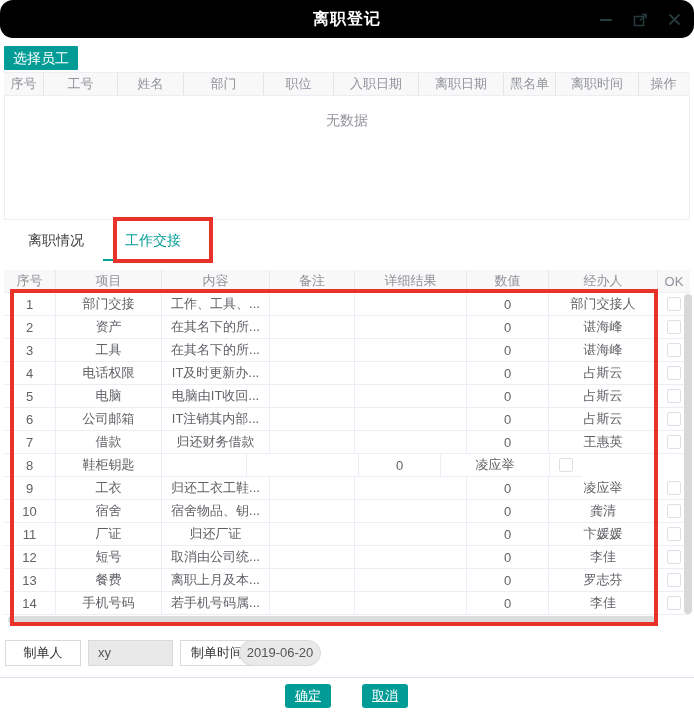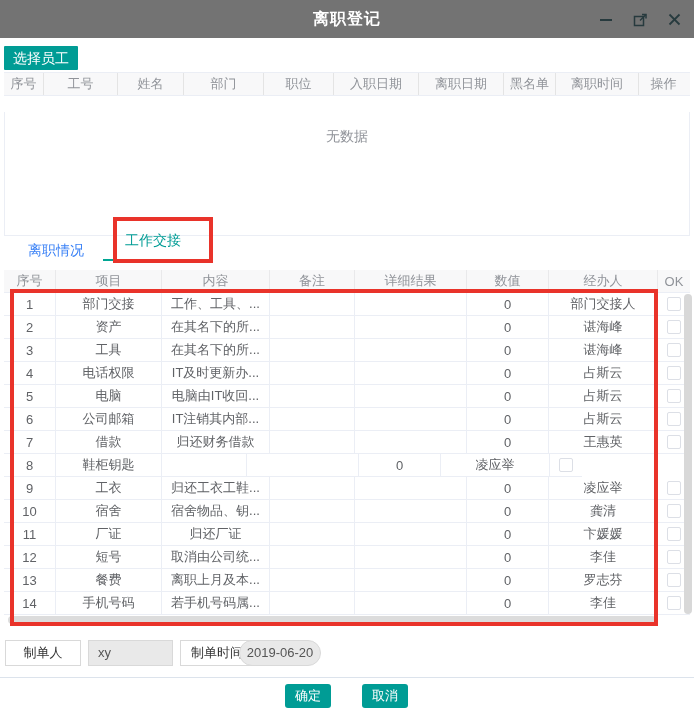--- a/index.html
+++ b/index.html
@@ -2,21 +2,21 @@
 <html><head>
 <meta charset="utf-8">
 <style>
   * { margin:0; padding:0; box-sizing:border-box; }
   html,body { width:694px; height:713px; }
   body {
     font-family:"Liberation Sans","DejaVu Sans",sans-serif;
     background:#ffffff; position:relative; overflow:hidden; font-size:13px; color:#606266;
   }
   
-  .titlebar { position:absolute; left:0; top:0; width:694px; height:38px; background:#737373; }
+  .titlebar { position:absolute; left:0; top:0; width:694px; height:38px; background:#000000;border-radius:13px; }
   .titlebar .title {
     position:absolute; left:0; right:0; top:0; height:38px; line-height:38px;
     text-align:center; color:#ffffff; font-size:16px; font-weight:bold; letter-spacing:1px;
   }
   .win-controls { position:absolute; right:12px; top:0; height:38px; display:flex; align-items:center; gap:18px; }
   .win-btn { width:16px; height:16px; display:flex; align-items:center; justify-content:center; color:#273a3e; cursor:pointer; }
   .win-btn svg { display:block; }
   
   .btn-select {
     position:absolute; left:4px; top:46px; height:24px; padding:0 9px;
@@ -26,27 +26,27 @@
   .emp-header {
     position:absolute; left:4px; top:72px; width:686px; height:24px;
     background:#f8f8f9; display:flex; border-top:1px solid #ebeef5; border-bottom:1px solid #ebeef5;
   }
   .emp-header .th {
     height:100%; display:flex; align-items:center; justify-content:center;
     color:#909399; font-size:13px; border-right:1px solid #e4e4e4; overflow:hidden; white-space:nowrap;
   }
   .emp-header .th:last-child { border-right:none; }
   .emp-body {
-    position:absolute; left:4px; top:112px; width:686px; height:124px;
+    position:absolute; left:4px; top:96px; width:686px; height:124px;
     border-left:1px solid #ebeef5; border-right:1px solid #ebeef5; border-bottom:1px solid #ebeef5;
     text-align:center; padding-top:16px; color:#909399; font-size:14px;
   }
   
   .tab { position:absolute; top:232px; font-size:14px; cursor:pointer; white-space:nowrap; }
-  .tab-inactive { color:#3b82f6;margin-top:10px; }
+  .tab-inactive { color:#404040; }
   .tab-active { color:#009c95; }
   .tab-underline { position:absolute; left:103px; top:259px; width:82px; height:2px; background:#00a693; }
   
   .ho-header {
     position:absolute; left:4px; top:270px; width:686px; height:23px;
     background:#f8f8f9; display:flex; border-bottom:1px solid #ebeef5;
   }
   .ho-header .th {
     height:100%; display:flex; align-items:center; justify-content:center;
     color:#909399; font-size:13px; border-right:1px solid #e9e9eb; overflow:hidden; white-space:nowrap;
@@ -74,21 +74,21 @@
   .field-label { background:#ffffff; color:#333; text-align:center; }
   .field-value { background:#e9e9e9; color:#555; }
   .f-maker-label { left:5px;  width:76px; }
   .f-maker-value { left:88px; width:85px; padding-left:9px; }
   .f-time-label  { left:180px; width:74px; }
   .f-time-value  { left:239px; width:82px; text-align:center;border-radius:13px; }
   .footer-divider { position:absolute; left:0; top:677px; width:694px; height:1px; background:#dce3ec; }
   
   .btn-footer {
     position:absolute; top:684px; width:46px; height:24px; border:none; border-radius:3px;
-    background:#009c95; color:#fff; font-size:13px; cursor:pointer; text-align:center; line-height:24px;
+    background:#009c95; color:#fff; font-size:13px; cursor:pointer; text-align:center; line-height:24px;text-decoration:underline;
   }
   .btn-confirm { left:285px; }
   .btn-cancel  { left:362px; }
 </style>
 </head>
 <body>
 
 <div class="titlebar">
   <div class="title">离职登记</div>
   <div class="win-controls">

